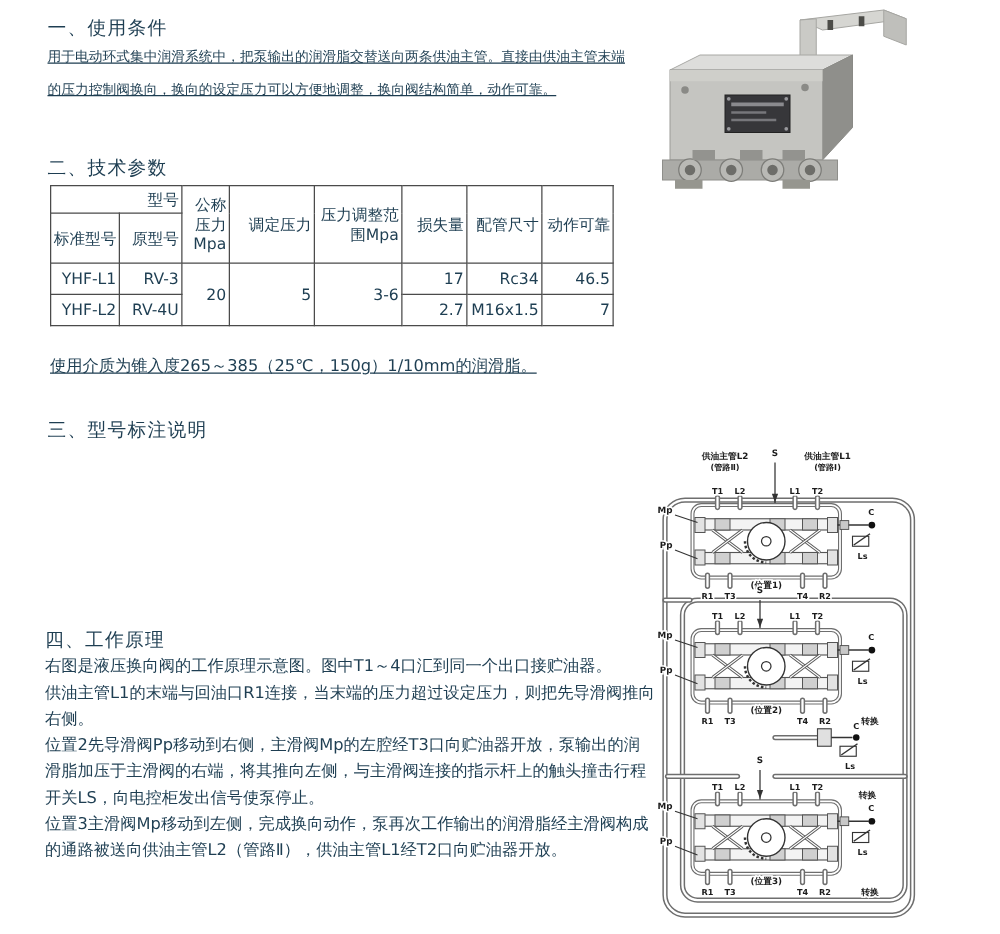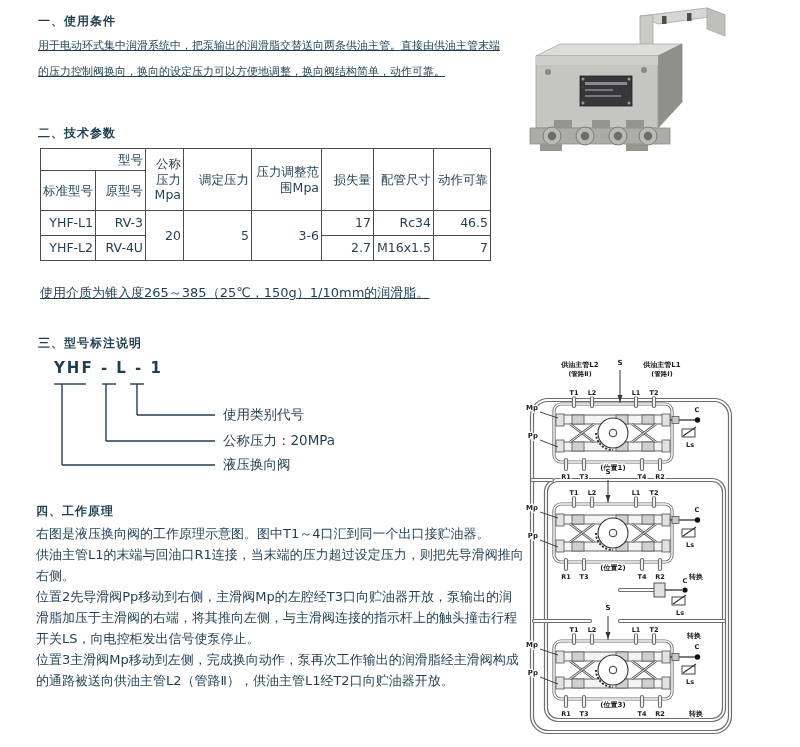--- a/index.html
+++ b/index.html
@@ -1,18 +1,18 @@
 <!DOCTYPE html>
 <html><head>
 <meta charset="utf-8">
 <style>
   html,body{margin:0;padding:0;background:#fff;}
   body{font-family:"DejaVu Sans","Liberation Sans",sans-serif;color:#1e3e52;}
   .page{position:relative;width:800px;height:747px;background:#fff;overflow:hidden;}
-  .hd{position:absolute;margin:0;font-size:12px;font-weight:bold;letter-spacing:1px;}
+  .hd{position:absolute;margin:0;font-size:15px;font-weight:normal;letter-spacing:1px;}
   .body-text{position:absolute;margin:0;font-size:11px;line-height:26px;text-decoration:underline;}
   .note{position:absolute;margin:0;font-size:13px;}
   
   .spec-table{position:absolute;left:40px;top:148px;border-collapse:collapse;table-layout:fixed;
               font-size:12.5px;color:#1e3e52;text-align:right;}
   .spec-table td{border:1px solid #4a4a4a;padding:1px 2px;word-break:break-all;line-height:1.25;}
   
   .model{position:absolute;left:40px;top:357px;width:360px;height:128px;}
   .model-code{position:absolute;left:14px;top:2px;font-size:15px;font-weight:bold;letter-spacing:2px;}
   .model-lines{position:absolute;left:0;top:0;}
@@ -119,39 +119,20 @@
       <td>RV-4U</td>
       <td>2.7</td>
       <td>M16x1.5</td>
       <td>7</td>
     </tr>
   </tbody>
     </table>
   <p class="note" style="left:40px;top:284px;text-decoration:underline;">使用介质为锥入度265～385（25℃，150g）1/10mm的润滑脂。</p>
 
   <h3 class="hd" style="left:38px;top:335px;">三、型号标注说明</h3>
-  <div class="model">
-    <svg class="model-lines" width="360" height="128" viewBox="0 0 360 128">
-      <g stroke="#1e3e52" stroke-width="1.4" fill="none">
-        <line x1="14" y1="27" x2="46" y2="27"></line>
-        <line x1="62" y1="27" x2="76" y2="27"></line>
-        <line x1="90" y1="27" x2="104" y2="27"></line>
-        <line x1="22" y1="27" x2="22" y2="108"></line>
-          <line x1="22" y1="108" x2="175" y2="108"></line>
-        <line x1="66" y1="27" x2="66" y2="84"></line>
-          <line x1="66" y1="84" x2="175" y2="84"></line>
-        <line x1="97" y1="27" x2="97" y2="58"></line>
-          <line x1="97" y1="58" x2="175" y2="58"></line>
-      </g>
-    </svg>
-    <div class="model-code">YHF - L - 1</div>
-    <div class="callout" style="top:49px;">使用类别代号</div>
-    <div class="callout" style="top:75px;">公称压力：20MPa</div>
-    <div class="callout" style="top:99px;">液压换向阀</div>
-  </div>
 
   <h3 class="hd" style="left:36px;top:503px;">四、工作原理</h3>
   <div class="sec4">
     <p>右图是液压换向阀的工作原理示意图。图中T1～4口汇到同一个出口接贮油器。</p>
     <p>供油主管L1的末端与回油口R1连接，当末端的压力超过设定压力，则把先导滑阀推向右侧。</p>
     <p>位置2先导滑阀Pp移动到右侧，主滑阀Mp的左腔经T3口向贮油器开放，泵输出的润滑脂加压于主滑阀的右端，将其推向左侧，与主滑阀连接的指示杆上的触头撞击行程开关LS，向电控柜发出信号使泵停止。</p>
     <p>位置3主滑阀Mp移动到左侧，完成换向动作，泵再次工作输出的润滑脂经主滑阀构成的通路被送向供油主管L2（管路Ⅱ），供油主管L1经T2口向贮油器开放。</p>
   </div>
 
   <svg id="schematic" class="schematic" width="236" height="391" viewBox="0 0 236 391">

